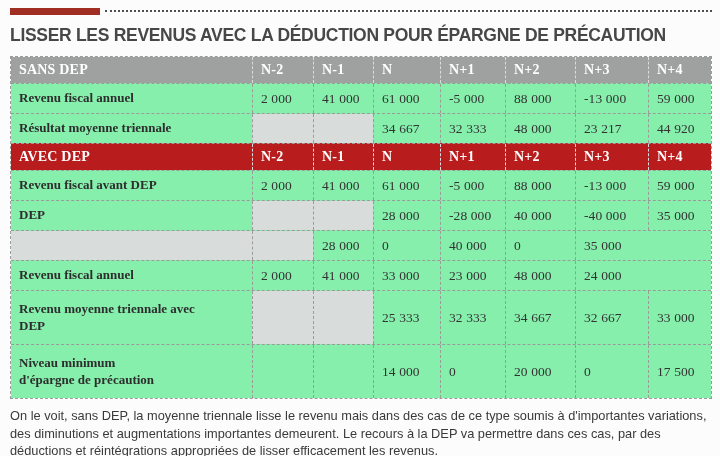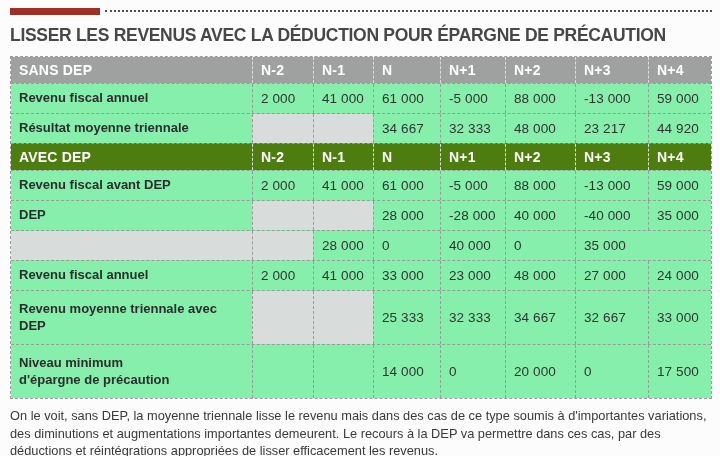--- a/index.html
+++ b/index.html
@@ -25,20 +25,21 @@
   }
 
   .dep-table {
     width: 702px;
     border: 1px dashed #9b9b9b;
     background: #fff;
   }
   .row {
     display: grid;
     grid-template-columns: 241px 61px 60px 67px 65px 70px 73px 1fr;
+    font-family: Liberation Serif, serif;
   }
   .row + .row { border-top: 1px dashed #9b9b9b; }
   .cell {
     display: flex;
     align-items: center;
     padding: 4px 4px 4px 8px;
     min-width: 0;
   }
   .header-row { min-height: 26px; }
   .header-row .cell {
@@ -104,21 +105,21 @@
       <div class="row data-row">
         <div class="cell label-cell">Résultat moyenne triennale</div>
         <div class="cell num-cell" style="background: rgb(216, 220, 219);"></div>
         <div class="cell num-cell" style="background: rgb(216, 220, 219);"></div>
         <div class="cell num-cell">34 667</div>
         <div class="cell num-cell">32 333</div>
         <div class="cell num-cell">48 000</div>
         <div class="cell num-cell">23 217</div>
         <div class="cell num-cell">44 920</div>
       </div>
-      <div class="row header-row" style="background: #4d7c0f;">
+      <div class="row header-row" style="background: #b91c1c;">
         <div class="cell label-cell">AVEC DEP</div>
         <div class="cell num-cell">N-2</div>
         <div class="cell num-cell">N-1</div>
         <div class="cell num-cell">N</div>
         <div class="cell num-cell">N+1</div>
         <div class="cell num-cell">N+2</div>
         <div class="cell num-cell">N+3</div>
         <div class="cell num-cell">N+4</div>
       </div>
       <div class="row data-row">
@@ -150,21 +151,20 @@
         <div class="cell num-cell">0</div>
         <div class="cell num-cell">35 000</div>
       </div>
       <div class="row data-row">
         <div class="cell label-cell">Revenu fiscal annuel</div>
         <div class="cell num-cell">2 000</div>
         <div class="cell num-cell">41 000</div>
         <div class="cell num-cell">33 000</div>
         <div class="cell num-cell">23 000</div>
         <div class="cell num-cell">48 000</div>
-        <div class="cell num-cell">27 000</div>
         <div class="cell num-cell">24 000</div>
       </div>
       <div class="row data-row">
         <div class="cell label-cell">Revenu moyenne triennale avec
 DEP</div>
         <div class="cell num-cell" style="background: rgb(216, 220, 219);"></div>
         <div class="cell num-cell" style="background: rgb(216, 220, 219);"></div>
         <div class="cell num-cell">25 333</div>
         <div class="cell num-cell">32 333</div>
         <div class="cell num-cell">34 667</div>

